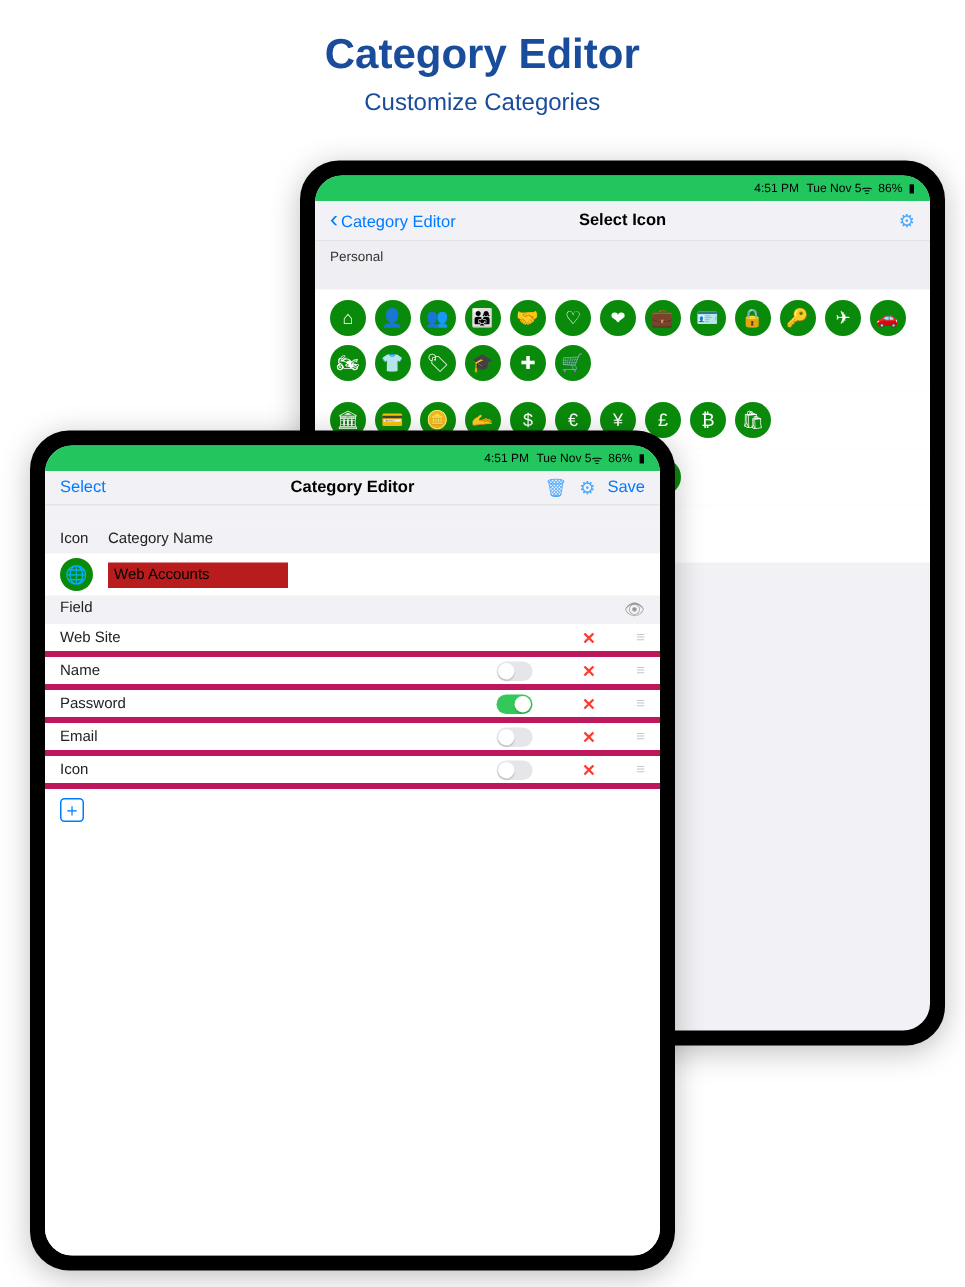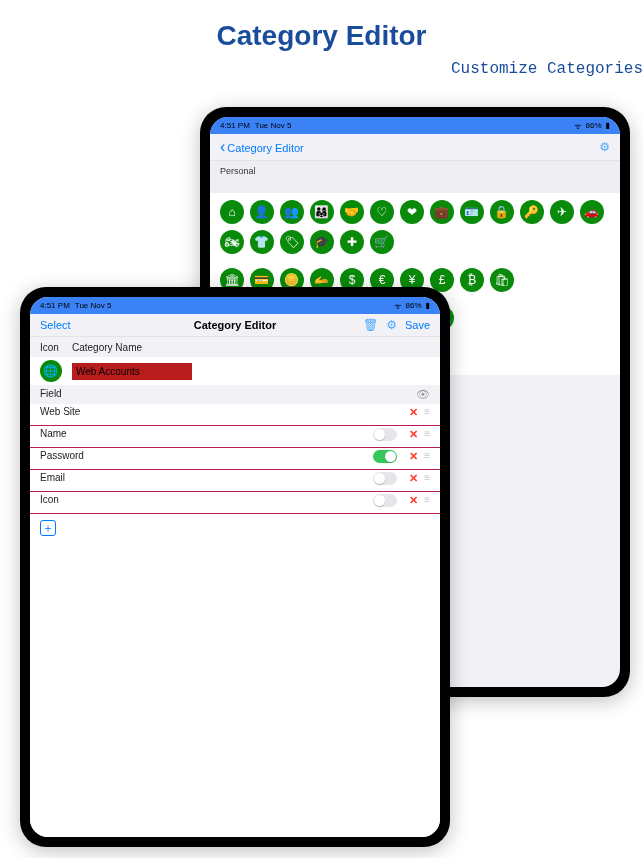--- a/index.html
+++ b/index.html
@@ -1,60 +1,60 @@
 <!DOCTYPE html>
 <html><head>
 <meta charset="utf-8">
 <style>
   * { box-sizing: border-box; margin: 0; padding: 0; }
   html, body { width: 643px; height: 858px; font-family: -apple-system, Helvetica, Arial, sans-serif; background:#fff; overflow:hidden; }
   .page-title { text-align:center; color:#1a4c9c; font-size:28px; font-weight:600; margin-top:20px; }
-  .page-subtitle { text-align:right; color:#1a4c9c; font-size:16px; font-weight:500; margin-top:8px;font-family:Liberation Mono, monospace; }
+  .page-subtitle { text-align:center; color:#1a4c9c; font-size:16px; font-weight:500; margin-top:8px; }
 
   .ipad {
     position:absolute; background:#000; border-radius:26px; padding:10px;
     box-shadow:0 4px 20px rgba(0,0,0,.25);
   }
   .ipad .screen {
     background:#f2f2f6; width:100%; height:100%; border-radius:18px; overflow:hidden;
     display:flex; flex-direction:column;
   }
   .ipad-back { left:200px; top:107px; width:430px; height:590px; }
   .ipad-front { left:20px; top:287px; width:430px; height:560px; }
 
-  .statusbar { display:flex; justify-content:space-between; align-items:center;
-    font-size:8px; padding:3px 10px; color:#000; background:#3b82f6; }
+  .statusbar { display:flex; justify-content:flex-end; align-items:center;
+    font-size:8px; padding:3px 10px; color:#000; background:#22c55e; }
   .statusbar .left { display:flex; gap:5px; }
   .statusbar .right { display:flex; gap:4px; align-items:center; }
 
   .navbar { display:flex; align-items:center; justify-content:space-between;
     padding:4px 10px; font-size:11px; background:#f2f2f6; border-bottom:1px solid #e3e3e6; }
   .nav-left, .nav-right { display:flex; align-items:center; gap:8px; min-width:90px; }
   .nav-right { justify-content:flex-end; }
   .nav-title { flex:1; text-align:center; font-weight:600; font-size:11px; color:#000; }
   .link { color:#007aff; cursor:pointer; }
   .chevron-left::before { content:"‹"; font-size:16px; margin-right:2px; color:#007aff; }
   .gear { color:#4aa8ff; font-size:12px; }
 
   .section-head { font-size:9px; color:#333; padding:5px 10px 17px; background:#efeff3; }
   .icon-grid { display:flex; flex-wrap:wrap; gap:6px; padding:7px 10px; background:#fff; }
   .gi { width:24px; height:24px; border-radius:50%; background:#0a8a0a;
     display:flex; align-items:center; justify-content:center; color:#fff; font-size:12px; cursor:pointer;}
 
   
-  .editor-body { background:#fff; flex:1; font-size:10px; color:#222; }
+  .editor-body { background:#fff; flex:1; font-size:10px; color:#222;margin-top:12px; }
   .row { display:flex; align-items:center; padding:3px 10px; min-height:20px; }
   .header-row { background:#f2f2f6; font-weight:500; }
   .icon-col { width:32px; }
   .cat-icon { width:22px; height:22px; border-radius:50%; background:#0a8a0a; color:#fff;
     display:flex; align-items:center; justify-content:center; font-size:12px; cursor:pointer;}
   .cat-input { border:none; background:#b91c1c; font-size:10px; padding:3px 4px; width:120px; outline:none;}
   .field-head { background:#f2f2f6; display:flex; justify-content:space-between; padding:3px 10px;}
   .eye { color:#999; font-size:11px;}
-  .field-row { display:flex; padding:2px 10px; border-bottom:1px solid #be185d; min-height:22px;}
+  .field-row { display:flex; align-items:center; padding:2px 10px; border-bottom:4px solid #be185d; min-height:22px;gap:21px;}
   .field-name { flex:1; font-size:10px; }
   .toggle { width:24px; height:13px; border-radius:7px; background:#e5e5ea; position:relative; margin-right:6px; cursor:pointer;}
   .toggle.on { background:#34c759; }
   .toggle .knob { position:absolute; width:11px; height:11px; background:#fff; border-radius:50%; top:1px; left:1px; box-shadow:0 1px 1px rgba(0,0,0,.2);}
   .toggle.on .knob { left:12px; }
   .del { color:#ff3b30; font-weight:700; font-size:11px; margin:0 6px; cursor:pointer;}
   .grip { color:#c7c7cc; font-size:10px; cursor:grab;}
   .add-btn { margin:6px 10px; width:16px; height:16px; border:1px solid #007aff; color:#007aff;
     border-radius:3px; display:flex; align-items:center; justify-content:center; font-size:12px; cursor:pointer;}
   .trash { color:#4aa8ff; font-size:12px;}
@@ -75,20 +75,21 @@
       <div class="right">
         <span>ᯤ</span>
         <span>86%</span>
         <span>▮</span>
       </div>
     </div>
     <div class="navbar">
       <div class="nav-left">
         <span class="link chevron-left">Category Editor</span>
       </div>
+      <div class="nav-title">Select Icon</div>
       <div class="nav-right">
         <span class="gear">⚙︎</span>
       </div>
     </div>
     <div id="icon-sections">
         <div class="section-head">Personal</div>
         <div class="icon-grid">
           <div class="gi">⌂</div>
           <div class="gi">👤</div>
           <div class="gi">👥</div>

